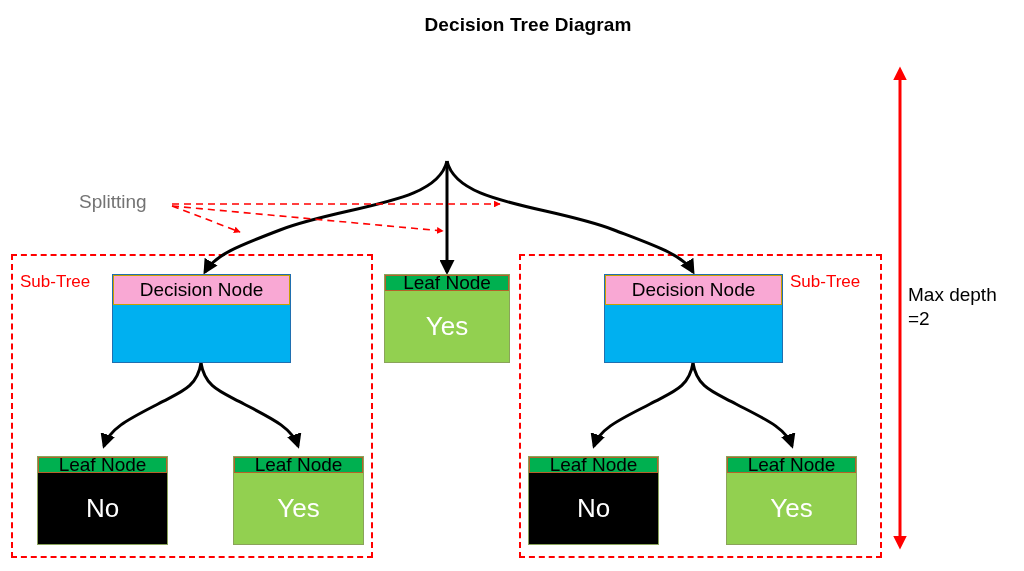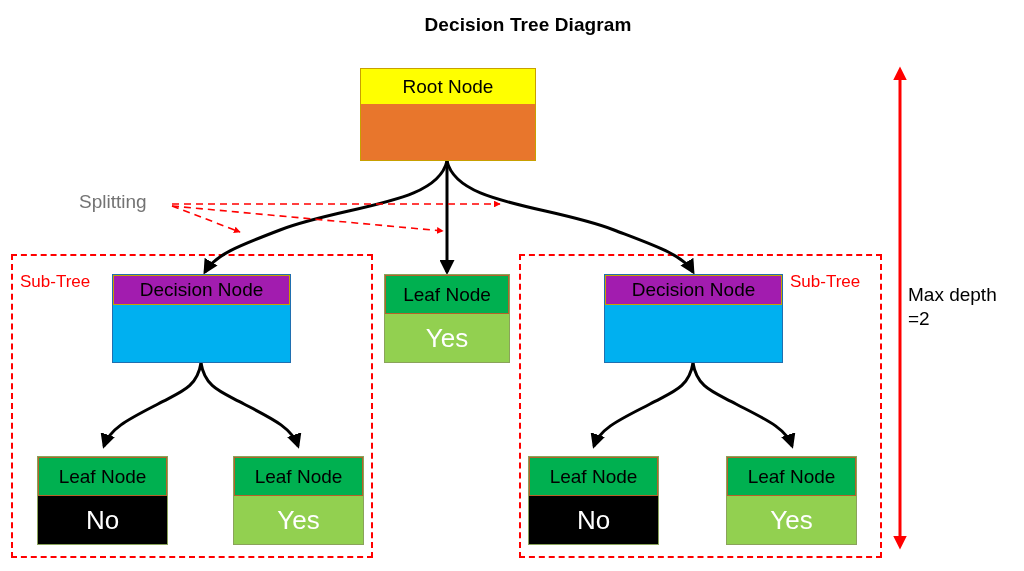--- a/index.html
+++ b/index.html
@@ -75,32 +75,32 @@
   }
 
   
   .node.root { border: 1px solid #c8a000; }
   .node.root .hdr { background: #ffff00; height: 35px; }
   .node.root .body { background: #e8762c; }
 
   
   .node.decision { border: 1px solid #1f6fb0; }
   .node.decision .hdr {
-    background: #a21caf;
+    background: #f9a8d4;
     height: 30px;
     border: 1px solid #c8a000;
     border-bottom: 1px solid #c8a000;
   }
   .node.decision .body { background: #00b0f0; }
 
   
   .node.leaf { border: 1px solid #8aa35a; }
   .node.leaf .hdr {
     background: #00b050;
-    height: 39px;
+    height: 16px;
     border: 1px solid #b5622a;
   }
   .node.leaf .body.green { background: #92d050; }
   .node.leaf .body.red   { background: #000000; }
 
   
   .subtree-box {
     position: absolute;
     box-sizing: border-box;
     border: 2px dashed #ff0000;
@@ -170,24 +170,20 @@
 
     <path d="M 693 363 C 697 388, 714 392, 736 404 C 765 419, 786 428, 792 446" fill="none" stroke="#000000" stroke-width="3" marker-end="url(#arrow-black)"></path>
 
     <path d="M 172 204 L 500 204" fill="none" stroke="#ff0000" stroke-width="1.6" stroke-dasharray="7,5" marker-end="url(#arrow-red)"></path>
     <path d="M 172 206 L 443 231" fill="none" stroke="#ff0000" stroke-width="1.6" stroke-dasharray="7,5" marker-end="url(#arrow-red)"></path>
     <path d="M 172 206 L 240 232" fill="none" stroke="#ff0000" stroke-width="1.6" stroke-dasharray="7,5" marker-end="url(#arrow-red)"></path>
 
     <path d="M 900 72 L 900 544" fill="none" stroke="#ff0000" stroke-width="3" marker-start="url(#arrow-red-big)" marker-end="url(#arrow-red-big)"></path>
   </svg>
 
-  <div class="node root" style="left:360px; top:68px; width:176px; height:93px;">
-    <div class="hdr">Root Node</div>
-    <div class="body"></div>
-  </div>
 
   <div class="node decision" style="left:112px; top:274px; width:179px; height:89px;">
     <div class="hdr">Decision Node</div>
     <div class="body"></div>
   </div>
 
   <div class="node decision" style="left:604px; top:274px; width:179px; height:89px;">
     <div class="hdr">Decision Node</div>
     <div class="body"></div>
   </div>

